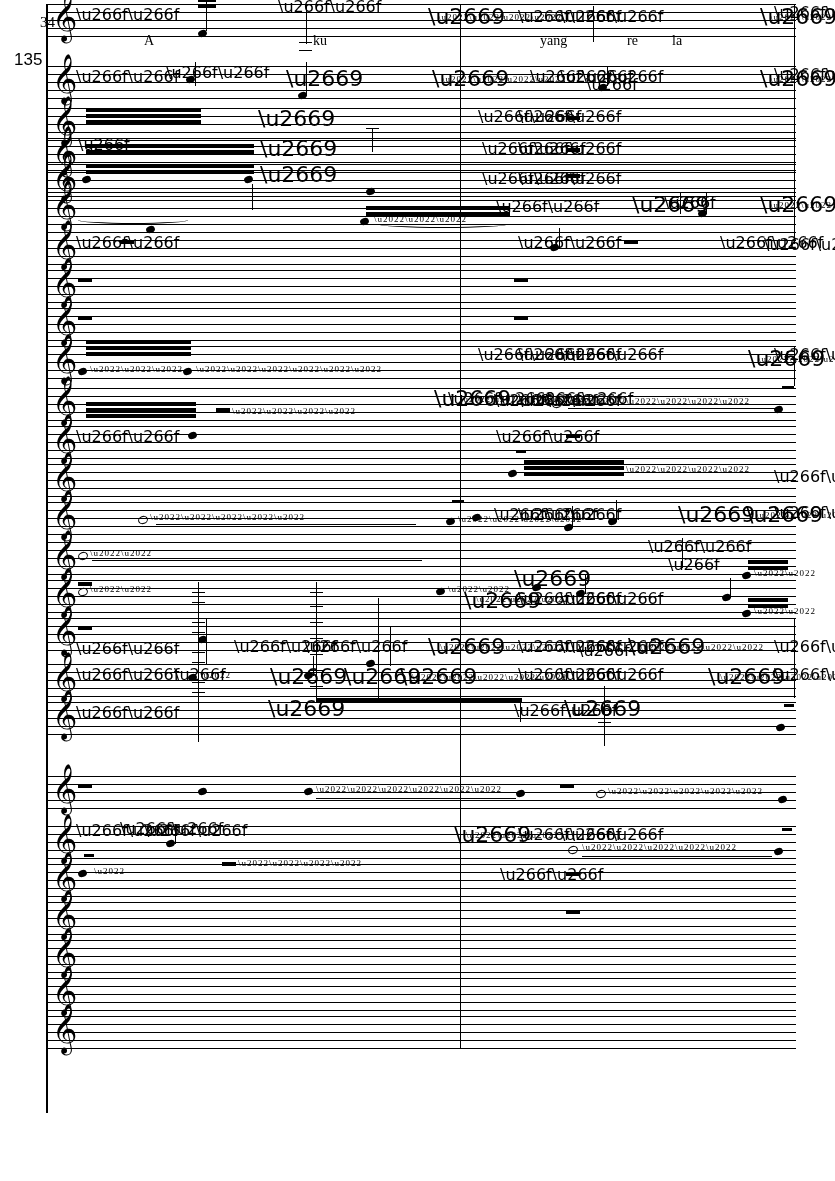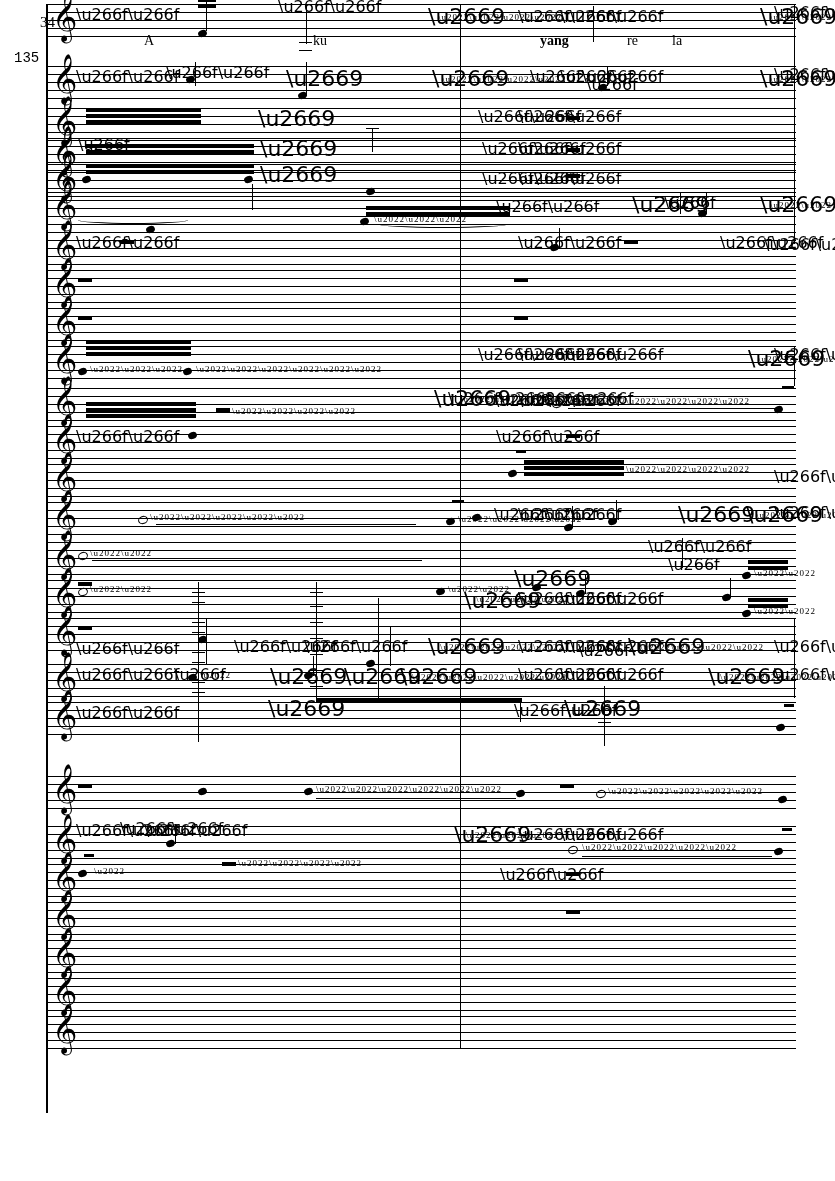--- a/index.html
+++ b/index.html
@@ -1,20 +1,20 @@
 <!DOCTYPE html>
 <html><head>
 <meta charset="utf-8">
 <style>
   html,body{margin:0;padding:0;background:#ffffff;}
   body{width:835px;height:1181px;position:relative;font-family:"Liberation Serif",serif;color:#000;}
   .page{position:relative;width:835px;height:1181px;overflow:hidden;}
 
   .page-number{position:absolute;left:40px;top:14px;font-size:15px;font-family:"Liberation Serif",serif;}
-  .measure-number{position:absolute;left:14px;top:50px;font-size:14px;font-family:Liberation Mono, monospace;}
+  .measure-number{position:absolute;left:14px;top:50px;font-size:17px;font-family:Liberation Sans, sans-serif;}
 
   .lyric{position:absolute;font-size:14px;font-family:"Liberation Serif",serif;}
 
   
   .system{position:absolute;left:48px;width:748px;}
   .staff{position:absolute;left:0;width:748px;height:33px;}
   .staff .ln{position:absolute;left:0;width:748px;height:1px;background:#000;}
   .staff .ln:nth-child(1){top:0px;}
   .staff .ln:nth-child(2){top:8px;}
   .staff .ln:nth-child(3){top:16px;}
@@ -40,21 +40,21 @@
 </head>
 <body>
 
 <div class="page">
 
   <div class="page-number">34</div>
   <div class="measure-number">135</div>
 
   <div class="lyric" style="left:144px;top:33px;">A</div>
   <div class="lyric" style="left:313px;top:33px;">ku</div>
-  <div class="lyric" style="left:540px;top:33px;font-weight:bold;">yang</div>
+  <div class="lyric" style="left:540px;top:33px;">yang</div>
   <div class="lyric" style="left:627px;top:33px;">re</div>
   <div class="lyric" style="left:672px;top:33px;">la</div>
 
   <div class="system">
 
     <div class="sysbrace" style="left:-2px;top:4px;height:1109px;"></div>
 
     <div class="staff" style="top:4px;">
       <div class="ln"></div>
         <div class="ln"></div>

